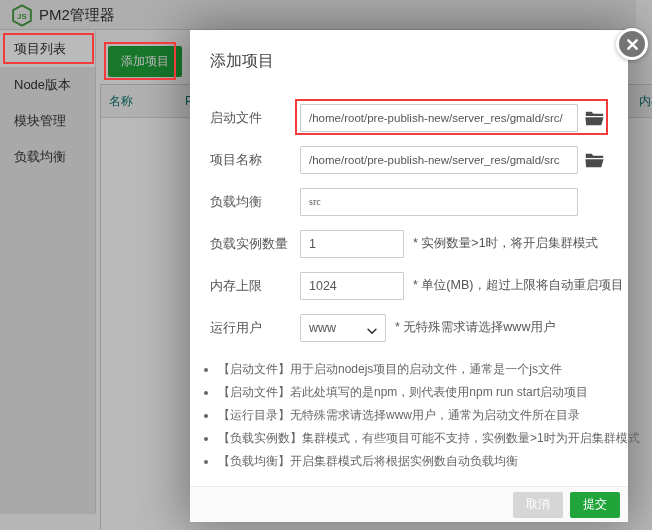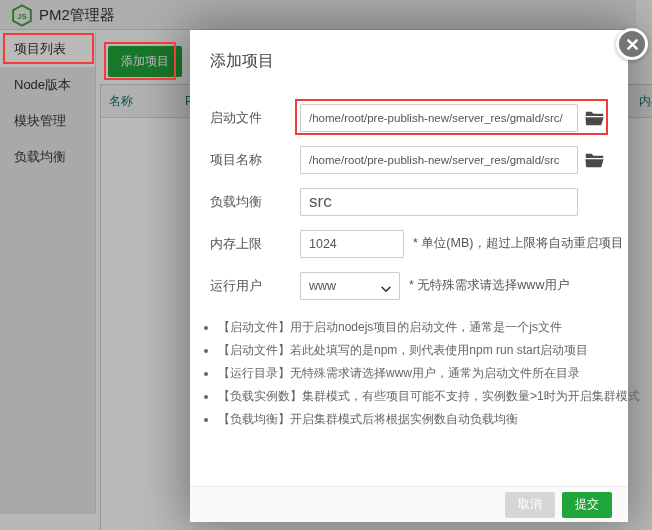--- a/index.html
+++ b/index.html
@@ -79,36 +79,36 @@
   .tin {
     height:28px; border:1px solid #ccc; border-radius:1px;
     padding:0 8px; font-size:11.5px; color:#555; background:#fff; outline:none;
     font-family:"Liberation Sans","DejaVu Sans",sans-serif;
   }
   .tin.wide  { width:278px; }
   .tin.small { width:104px; font-size:12.5px; }
   .browse { margin-left:7px; cursor:pointer; display:inline-flex; flex:none; }
   .hint { margin-left:9px; font-size:12.5px; color:#555; white-space:nowrap; }
   .sel {
-    position:relative; width:100px; height:28px; border:1px solid #ccc;
+    position:relative; width:86px; height:28px; border:1px solid #ccc;
     border-radius:1px; background:#fff; cursor:pointer;
     font-size:12.5px; color:#555; line-height:26px; padding:0 8px;
   }
   .sel .chev { position:absolute; right:6px; top:6px; }
 
   .notes { margin:16px 0 16px 0; padding-left:28px; list-style:disc; }
   .notes li {
     font-size:12px; color:#666; line-height:23px; white-space:nowrap;
   }
 
   .modal-footer {
     position:absolute; left:0; right:0; bottom:0; height:36px;
     background:#fafafa; border-top:1px solid #ececec;
     display:flex; align-items:center; justify-content:flex-end;
-    padding-right:16px;
+    padding-right:8px;
   }
   .btn {
     height:26px; padding:0 13px; font-size:12px; border:none;
     border-radius:2px; color:#fff; cursor:pointer; margin-left:7px;
     font-family:"Liberation Sans","DejaVu Sans",sans-serif;
   }
   .btn-cancel { background:#d6d6d6; }
   .btn-submit { background:#20a53a; }
 
   .close-btn {
@@ -186,23 +186,28 @@
       <span class="browse">
         <svg width="19" height="16" viewBox="0 0 24 20">
           <path fill="#4a4a4a" d="M1 2h7.5l2 2.5H23v3H1z"></path>
           <path fill="#4a4a4a" d="M0.5 9h23L20.5 19h-19z"></path>
         </svg>
       </span>
     </div>
 
     <div class="frow">
       <span class="flabel">负载均衡</span>
-      <input class="tin wide" type="text" style="font-size: 17px;" value="src">
-    </div>
-
+      <input class="tin wide" type="text" style="font-size: 10px; font-family: Liberation Serif, serif;" value="src">
+    </div>
+
+    <div class="frow">
+      <span class="flabel">负载实例数量</span>
+      <input class="tin small" type="text" value="1" style="">
+      <span class="hint">* 实例数量&gt;1时，将开启集群模式</span>
+    </div>
 
     <div class="frow">
       <span class="flabel">内存上限</span>
       <input class="tin small" type="text" value="1024" style="">
       <span class="hint">* 单位(MB)，超过上限将自动重启项目</span>
     </div>
 
     <div class="frow">
       <span class="flabel">运行用户</span>
       <div class="sel">

